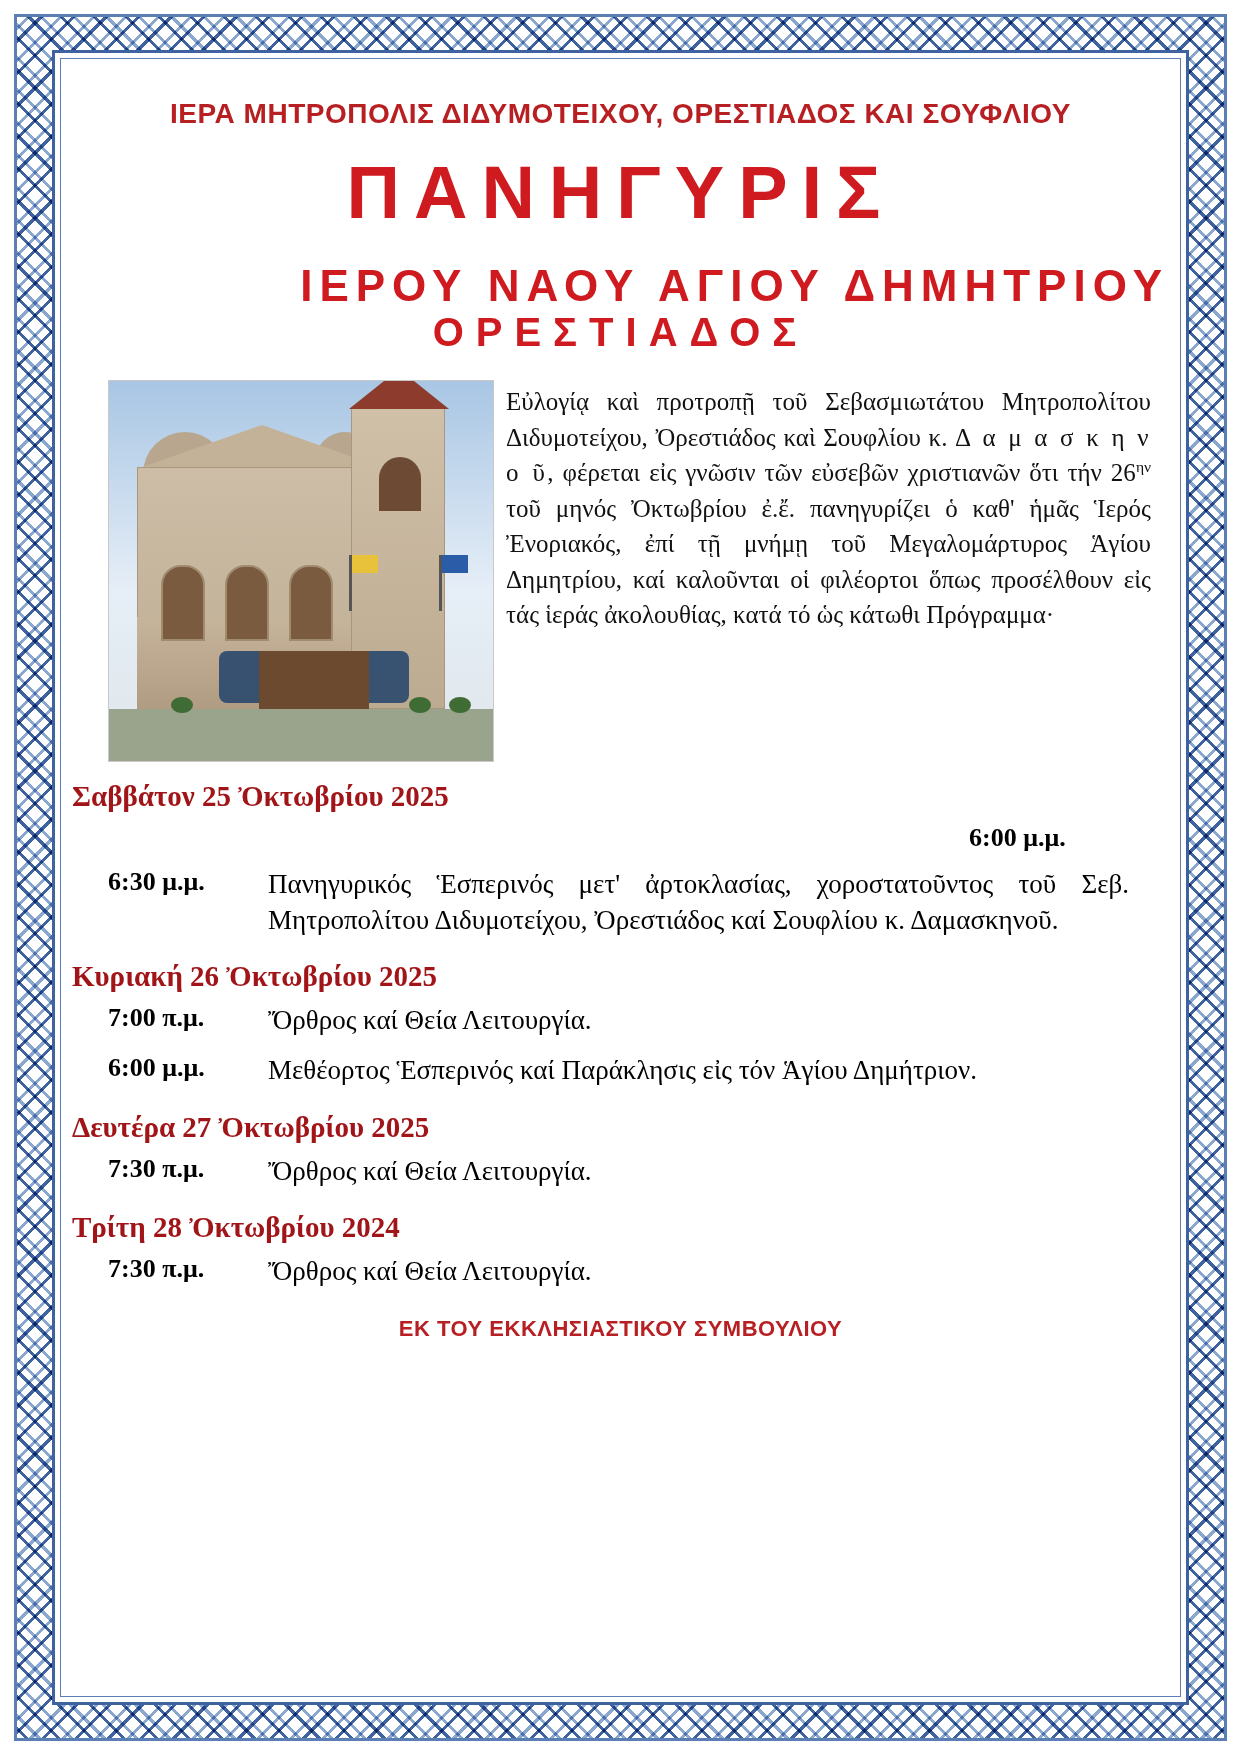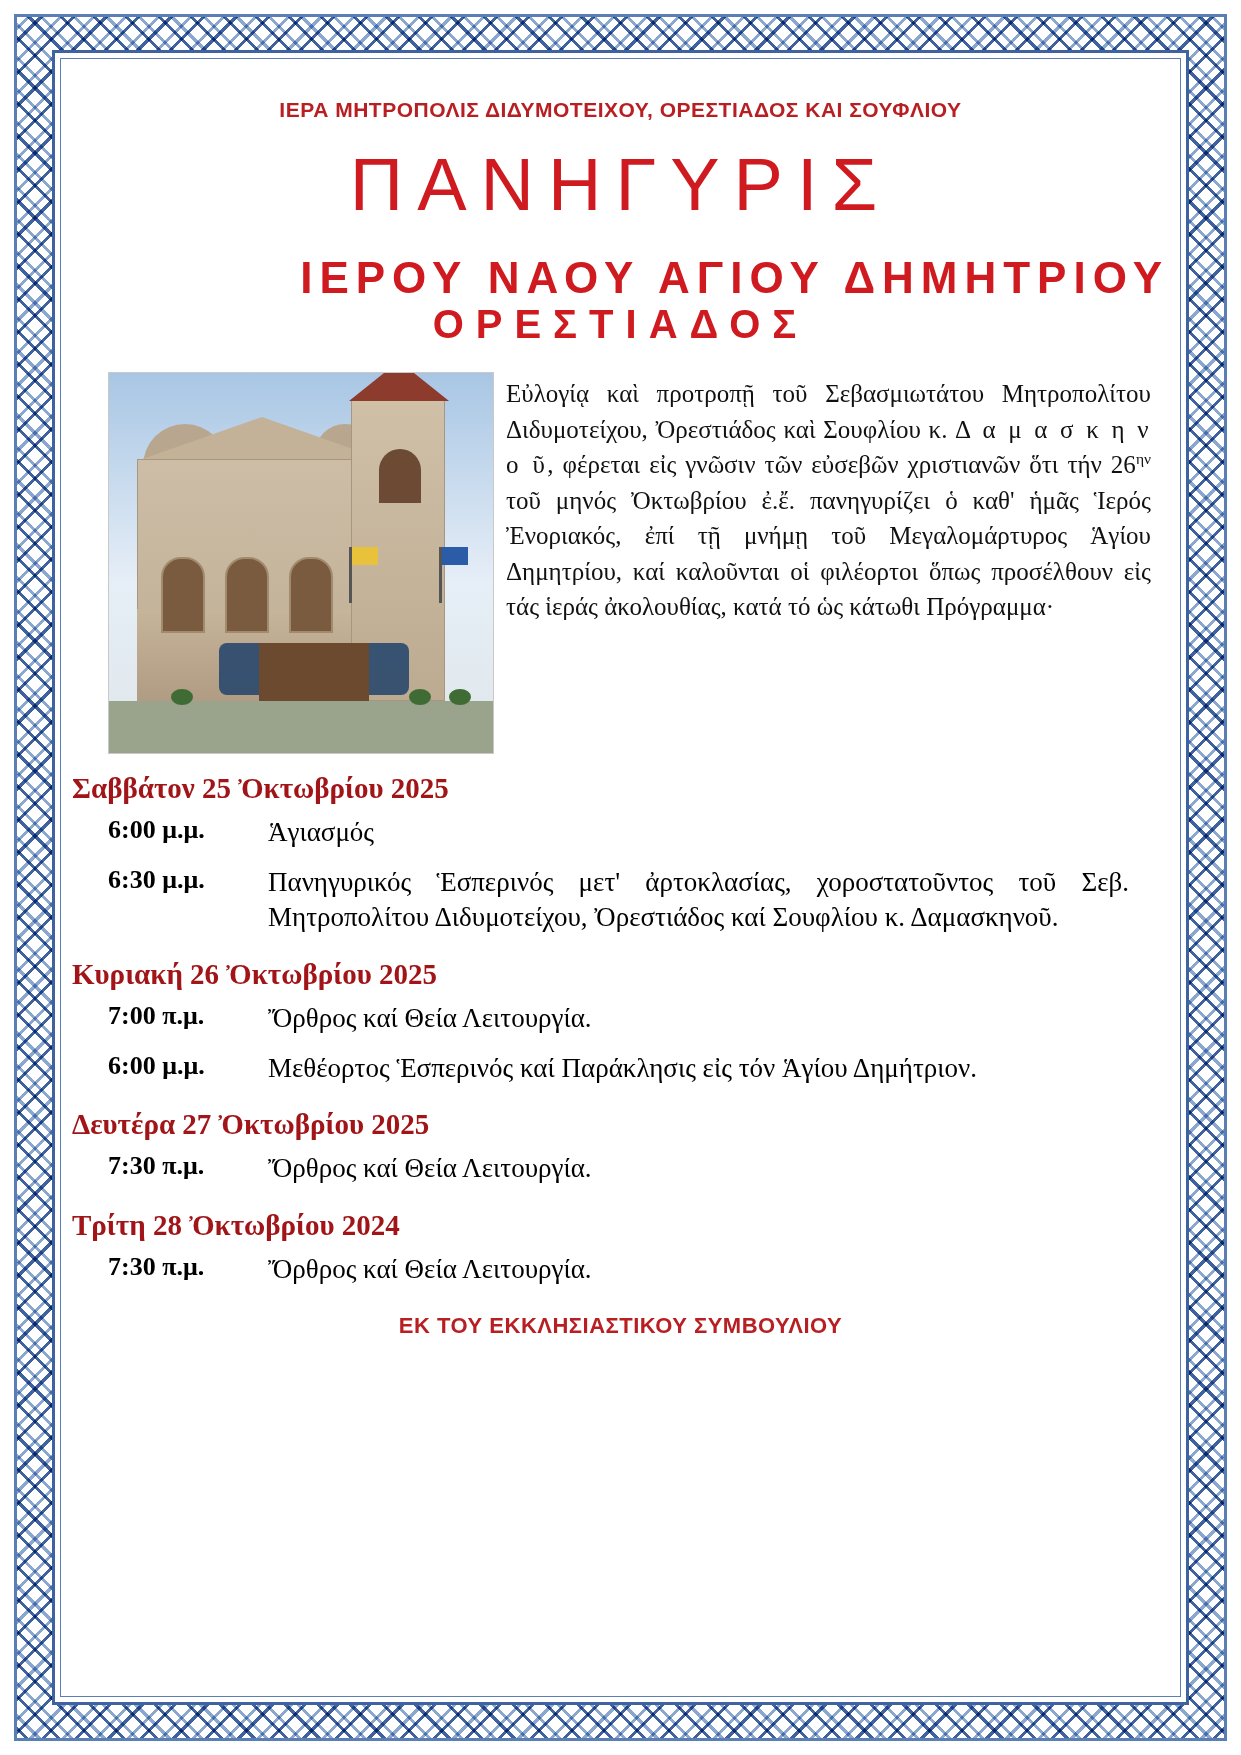--- a/index.html
+++ b/index.html
@@ -58,29 +58,29 @@
     background: #ffffff;
     overflow: hidden;
   }
 
   
   .metropolis {
     text-align: center;
     color: #b81f22;
     font-family: "Liberation Sans", sans-serif;
     font-weight: bold;
-    font-size: 21px;
+    font-size: 28px;
     letter-spacing: 0.5px;
     margin-top: 28px;
   }
   .title-main {
     text-align: center;
     color: #cf1b20;
     font-family: "Liberation Sans", sans-serif;
-    font-weight: normal;
+    font-weight: bold;
     font-size: 74px;
     letter-spacing: 14px;
     margin-top: 26px;
     line-height: 1;
   }
   .title-sub1 {
     text-align: right;
     color: #cf1b20;
     font-family: "Liberation Sans", sans-serif;
     font-weight: bold;
@@ -294,21 +294,20 @@
       </div>
 
       <div class="intro">
         <span>Εὐλογίᾳ καὶ προτροπῇ τοῦ Σεβασμιωτάτου Μητροπολίτου Διδυμοτείχου, Ὀρεστιάδος καὶ Σουφλίου κ. </span><span class="spaced">Δ α μ α σ κ η ν ο ῦ</span><span>, φέρεται εἰς γνῶσιν τῶν εὐσεβῶν χριστιανῶν ὅτι τήν 26</span><sup>ην</sup><span> τοῦ μηνός Ὀκτωβρίου  ἐ.ἔ. πανηγυρίζει ὁ καθ' ἡμᾶς Ἱερός Ἐνοριακός, ἐπί τῇ μνήμῃ τοῦ Μεγαλομάρτυρος Ἁγίου Δημητρίου, καί καλοῦνται οἱ φιλέορτοι ὅπως προσέλθουν εἰς τάς ἱεράς ἀκολουθίας, κατά τό ὡς κάτωθι Πρόγραμμα·</span>
       </div>
     </div>
 
     <div class="day-head first">Σαββάτον 25 Ὀκτωβρίου 2025</div>
     <div class="entry">
       <div class="time">6:00 μ.μ.</div>
-      <div class="desc">Ἁγιασμός</div>
     </div>
     <div class="entry">
       <div class="time">6:30 μ.μ.</div>
       <div class="desc">Πανηγυρικός Ἑσπερινός μετ' ἀρτοκλασίας, χοροστατοῦντος τοῦ Σεβ. Μητροπολίτου Διδυμοτείχου, Ὀρεστιάδος καί Σουφλίου κ. Δαμασκηνοῦ.</div>
     </div>
 
     <div class="day-head">Κυριακή 26 Ὀκτωβρίου 2025</div>
     <div class="entry">
       <div class="time">7:00 π.μ.</div>
       <div class="desc">Ὄρθρος καί Θεία Λειτουργία.</div>

